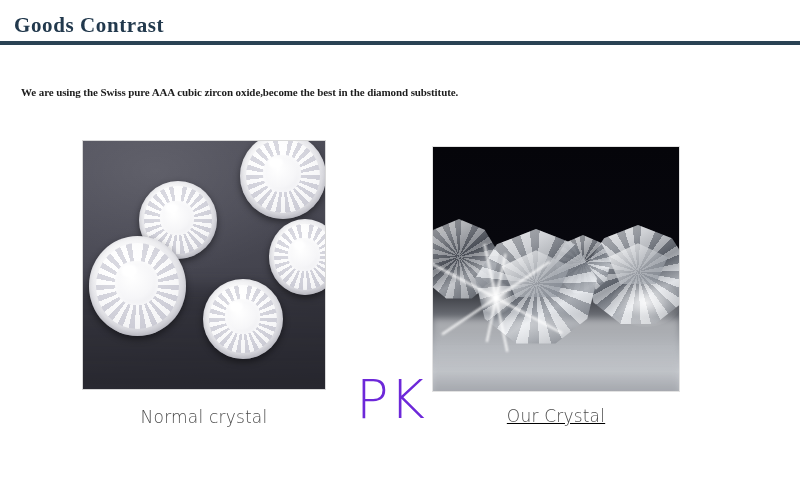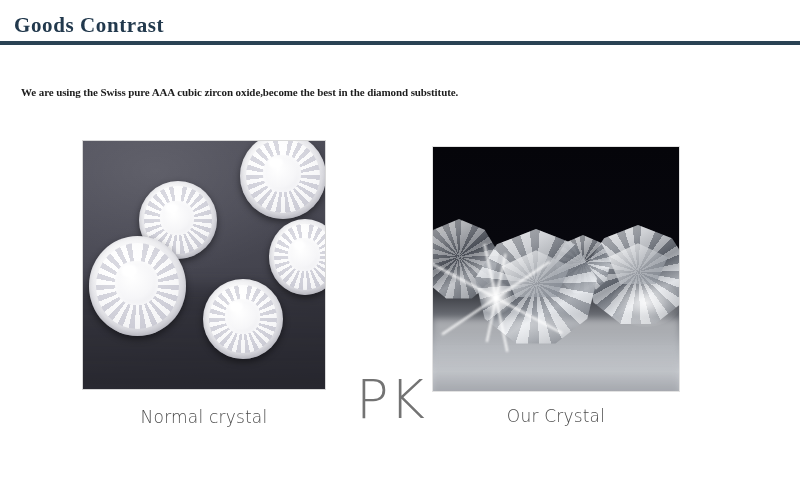--- a/index.html
+++ b/index.html
@@ -64,21 +64,21 @@
     top: 140px;
     width: 800px;
     height: 300px;
   }
 
   .panel {
     position: absolute;
     top: 0;
   }
   .panel-left  { left: 82px; }
-  .panel-right { left: 432px; }
+  .panel-right { left: 432px; text-decoration: underline; }
 
   .photo-frame {
     width: 244px;
     height: 250px;
     border: 1px solid #d8d8d8;
     box-sizing: border-box;
     overflow: hidden;
     position: relative;
     background: #3f3f47;
   }
@@ -263,21 +263,21 @@
   .panel-right .caption { width: 248px; margin-top: 14px; }
 
   
   .pk-label {
     position: absolute;
     left: 356px;
     top: 233px;
     font-family: "DejaVu Sans", sans-serif;
     font-size: 54px;
     font-weight: 300;
-    color: #737373;
+    color: #6d28d9;
     letter-spacing: 1px;
     line-height: 1;
   }
 </style>
 </head>
 <body>
 
 <div class="header">
   <div class="header-title">Goods Contrast</div>
   <div class="header-rule"></div>

